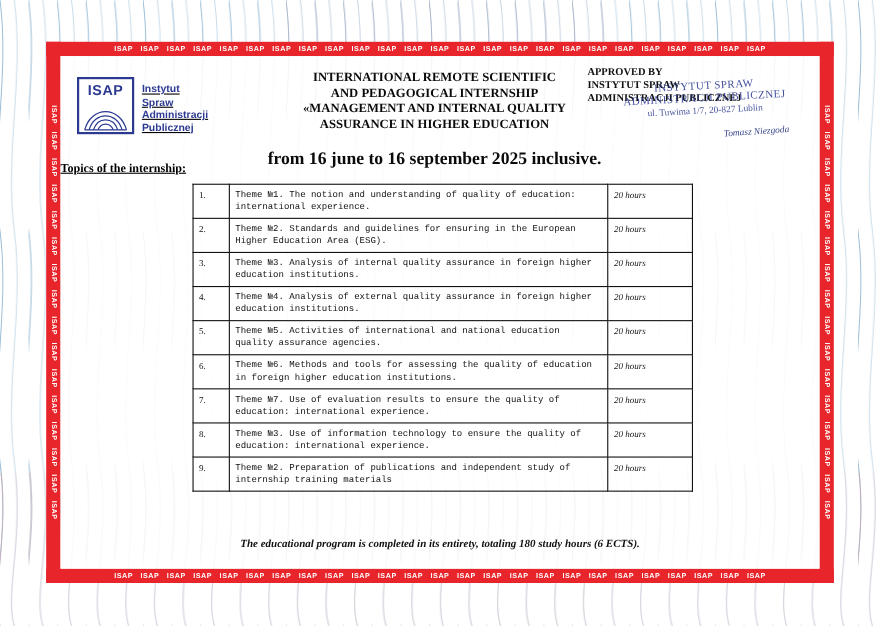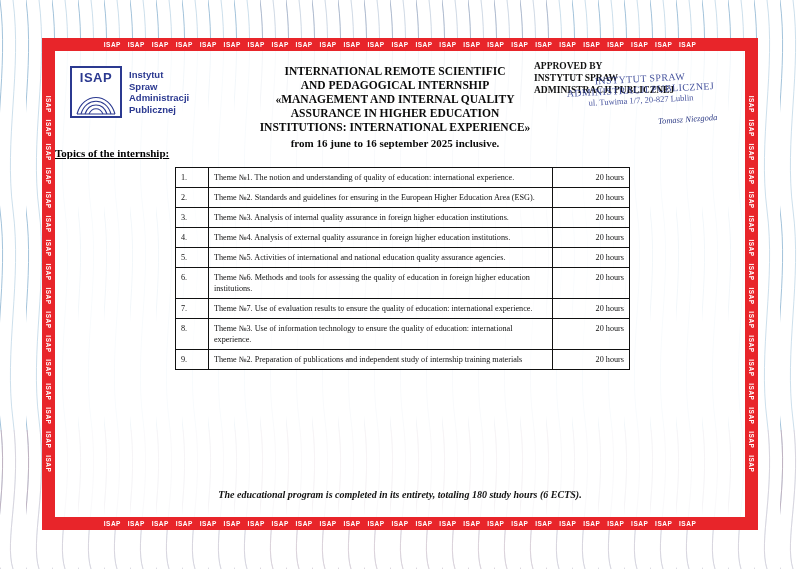--- a/index.html
+++ b/index.html
@@ -92,21 +92,22 @@
     height: 466px;
   }
 
   .logo {
     position: absolute;
     left: 15px;
     top: 10px;
     width: 140px;
     height: 60px;
     display: flex;
-    align-items: center;
+    align-items: flex-end;
+    text-decoration: underline;
   }
   .logo-mark {
     width: 52px;
     height: 52px;
     border: 2px solid #2b3990;
     box-sizing: border-box;
     position: relative;
     background: #ffffff;
   }
   .logo-mark .isap-word {
@@ -134,22 +135,22 @@
     left: 160px;
     top: 12px;
     width: 360px;
     text-align: center;
     font-weight: bold;
     font-size: 11.5px;
     line-height: 14px;
     color: #0a0a0a;
   }
   .dates {
-    margin-top: 2px;
-    font-size: 11px;
+    margin-top: 18px;
+    font-size: 16px;
     font-weight: bold;
     font-style: normal;
   }
 
   .approve {
     position: absolute;
     right: 6px;
     top: 8px;
     width: 205px;
     font-weight: bold;
@@ -208,26 +209,27 @@
     padding: 4px 5px;
     vertical-align: top;
     color: #111;
   }
   td.num {
     width: 22px;
     text-align: left;
     font-size: 9px;
     padding-left: 5px;
   }
-  td.theme { width: 335px; }
+  td.theme { width: 335px; font-family: Liberation Mono, monospace; }
   td.hours {
     width: 66px;
-    text-align: right;
+    text-align: left;
     vertical-align: middle;
     font-size: 8.5px;
+    font-style: italic;
   }
 
   .footer-note {
     position: absolute;
     left: 0; right: 0;
     bottom: 18px;
     text-align: center;
     font-weight: bold;
     font-style: italic;
     font-size: 10px;
@@ -300,21 +302,20 @@
         <div>Administracji</div>
         <div>Publicznej</div>
       </div>
     </div>
 
     <div class="title-block">
       <div>INTERNATIONAL REMOTE SCIENTIFIC</div>
       <div>AND PEDAGOGICAL INTERNSHIP</div>
       <div>«MANAGEMENT AND INTERNAL QUALITY</div>
       <div>ASSURANCE IN HIGHER EDUCATION</div>
-      <div>INSTITUTIONS: INTERNATIONAL EXPERIENCE»</div>
       <div class="dates">from 16 june to 16 september 2025 inclusive.</div>
     </div>
 
     <div class="approve">
       <div>APPROVED BY</div>
       <div>INSTYTUT SPRAW</div>
       <div>ADMINISTRACJI PUBLICZNEJ</div>
     </div>
     <div class="stamp">
       <div class="s1">INSTYTUT SPRAW</div>

